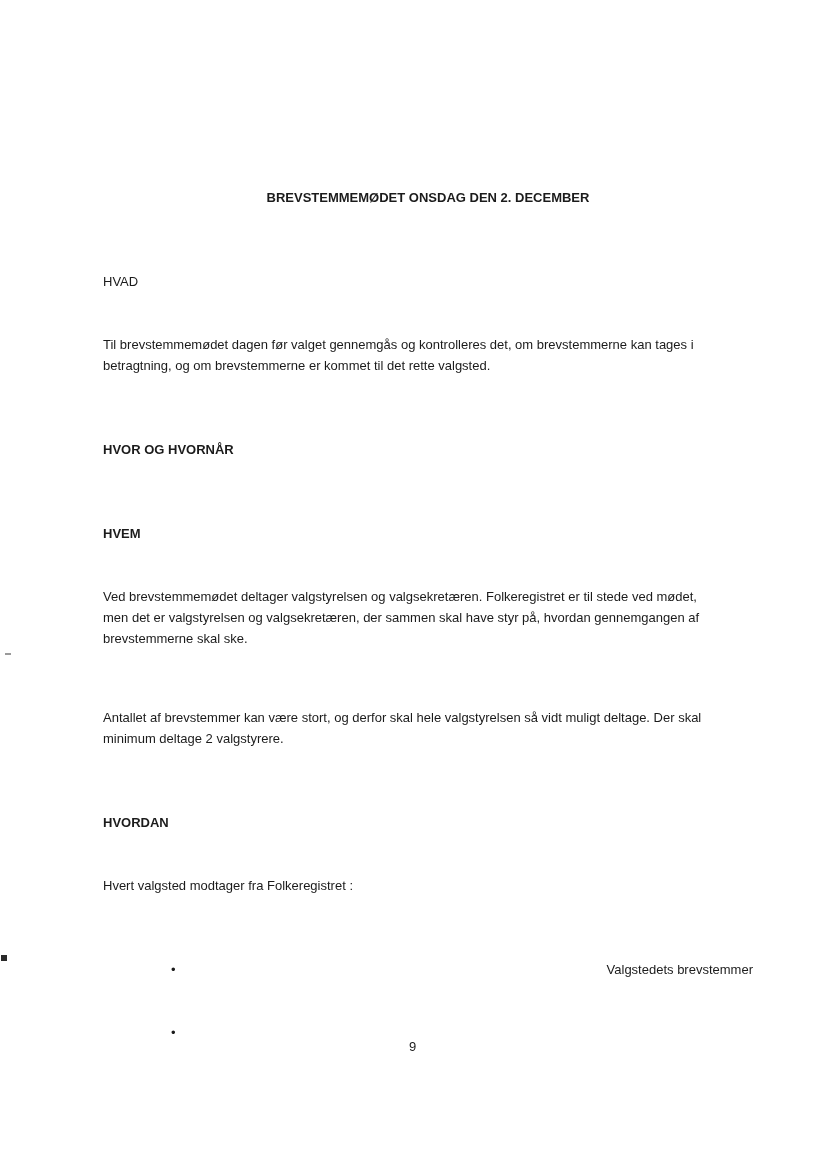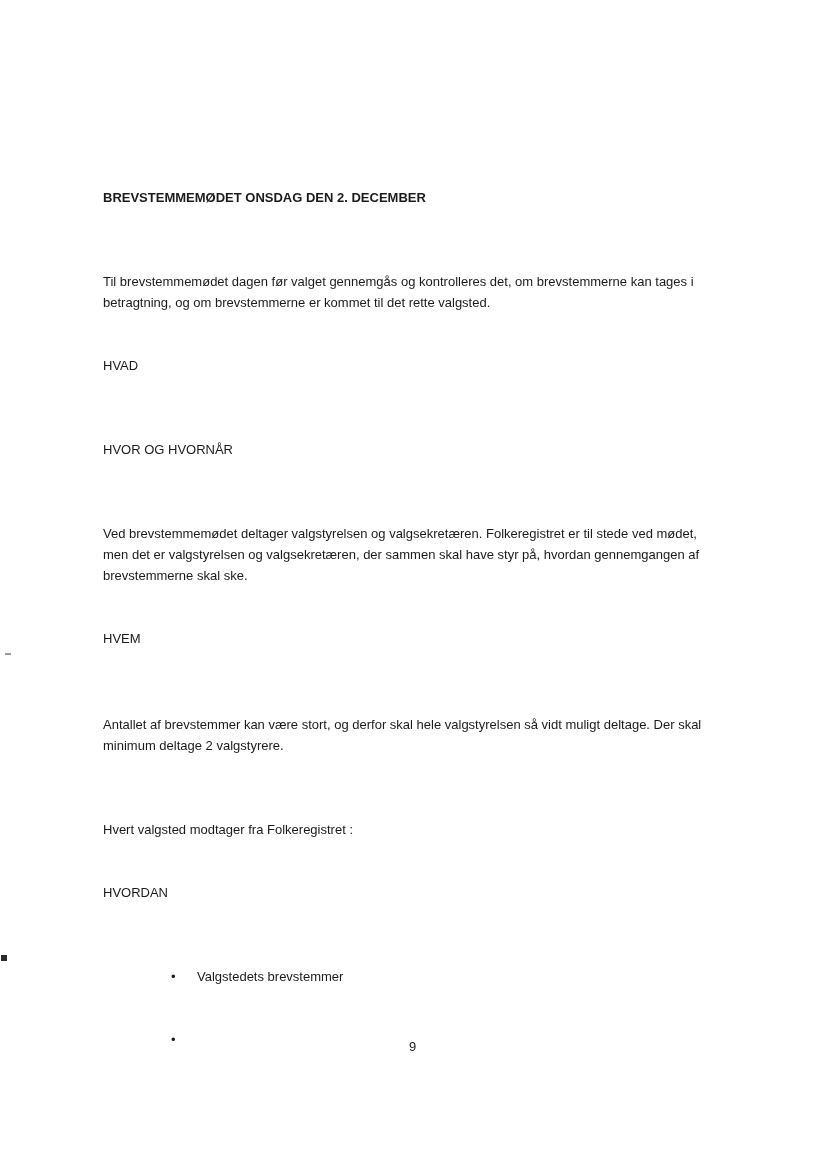--- a/index.html
+++ b/index.html
@@ -14,28 +14,28 @@
     color: #1b1b1b;
     overflow: hidden;
   }
   .content {
     position: absolute;
     left: 103px;
     top: 124px;
     width: 650px;
     white-space: pre-wrap;
   }
-  .doc-title { font-weight: bold; }
-  .heading { margin-top: 16px; }
+  .doc-title { font-weight: bold; text-align: center; }
+  .heading { margin-top: 16px; font-weight: bold; }
   .heading-first { margin-top: 5px; }
   .para { margin: 0; }
-  .para-gap { margin-top: 23px; }
+  .para-gap { margin-top: 16px; }
   .bullet-row { display: flex; }
   .bullet-marker { margin-left: 68px; width: 26px; flex: 0 0 26px; }
-  .bullet-text { flex: 1; }
+  .bullet-text { flex: 1; text-align: right; }
   .page-number {
     position: absolute;
     top: 1036px;
     left: 0;
     width: 100%;
     text-align: center;
   }
   .artifact-1 {
     position: absolute;
     left: 5px;
@@ -54,35 +54,35 @@
   }
 </style>
 </head>
 <body>
 
 <div class="page">
   <div class="content">
 
     <div class="para doc-title">BREVSTEMMEMØDET ONSDAG DEN 2. DECEMBER</div>
 
+    <div class="para heading-first">HVAD</div>
     <div class="para">Til brevstemmemødet dagen før valget gennemgås og kontrolleres det, om brevstemmerne kan tages i
 betragtning, og om brevstemmerne er kommet til det rette valgsted.</div>
-    <div class="para heading-first">HVAD</div>
 
     <div class="para heading">HVOR OG HVORNÅR</div>
 
+    <div class="para heading">HVEM</div>
     <div class="para">Ved brevstemmemødet deltager valgstyrelsen og valgsekretæren. Folkeregistret er til stede ved mødet,
 men det er valgstyrelsen og valgsekretæren, der sammen skal have styr på, hvordan gennemgangen af
 brevstemmerne skal ske.</div>
-    <div class="para heading">HVEM</div>
     <div class="para para-gap">Antallet af brevstemmer kan være stort, og derfor skal hele valgstyrelsen så vidt muligt deltage. Der skal
 minimum deltage 2 valgstyrere.</div>
 
+    <div class="para heading">HVORDAN</div>
     <div class="para">Hvert valgsted modtager fra Folkeregistret :</div>
-    <div class="para heading">HVORDAN</div>
 
     <div class="bullet-row">
       <span class="bullet-marker">•</span>
       <span class="bullet-text">Valgstedets brevstemmer</span>
     </div>
     <div class="bullet-row">
       <span class="bullet-marker">•</span>
     </div>
     
 

